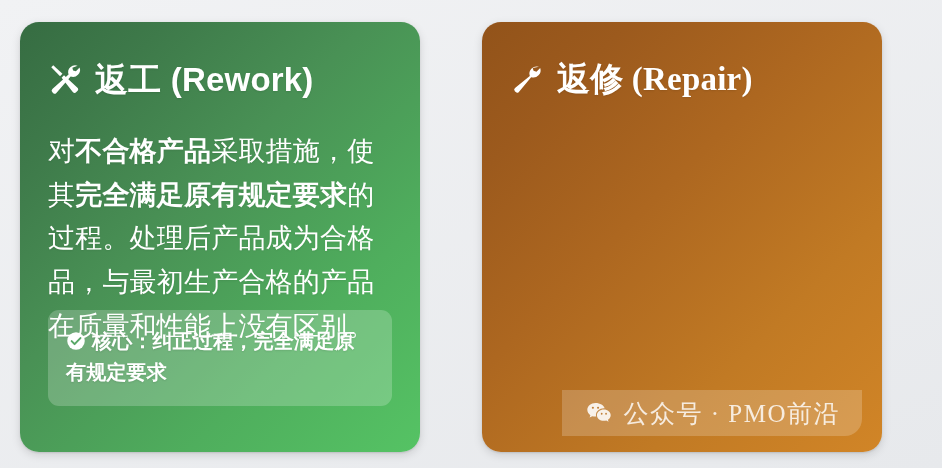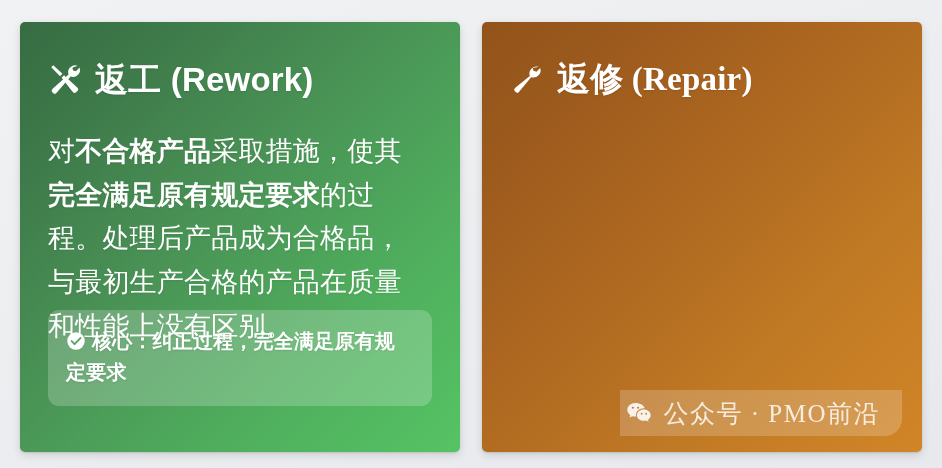--- a/index.html
+++ b/index.html
@@ -21,23 +21,23 @@
     position: relative;
     width: 942px;
     height: 468px;
     background: linear-gradient(160deg, #f1f2f4 0%, #e7e9ec 100%);
   }
 
   
   .card {
     position: absolute;
     top: 22px;
-    width: 440px;
+    width: 400px;
     height: 430px;
-    border-radius: 5px;
+    border-radius: 19px;
     padding: 40px 30px 0 28px;
     overflow: hidden;
     box-shadow: 0 3px 10px rgba(0,0,0,0.13), 0 1px 2px rgba(0,0,0,0.10);
   }
 
   .card--rework {
     left: 20px;
     background: linear-gradient(135deg,
                 #366c42 0%,
                 #3e7a4a 18%,
@@ -122,21 +122,21 @@
 
   
   .watermark {
     position: absolute;
     right: 20px;
     bottom: 16px;
     height: 46px;
     display: flex;
     align-items: center;
     gap: 11px;
-    padding: 0 22px 0 6px;
+    padding: 0 22px 0 24px;
     border-radius: 0 0 17px 0;
     background: rgba(255,255,255,0.20);
     color: rgba(255,255,255,0.82);
     font-size: 25px;
     letter-spacing: 1.5px;
     white-space: nowrap;
   }
   .watermark .wm-icon {
     display: inline-flex;
     width: 26px;

